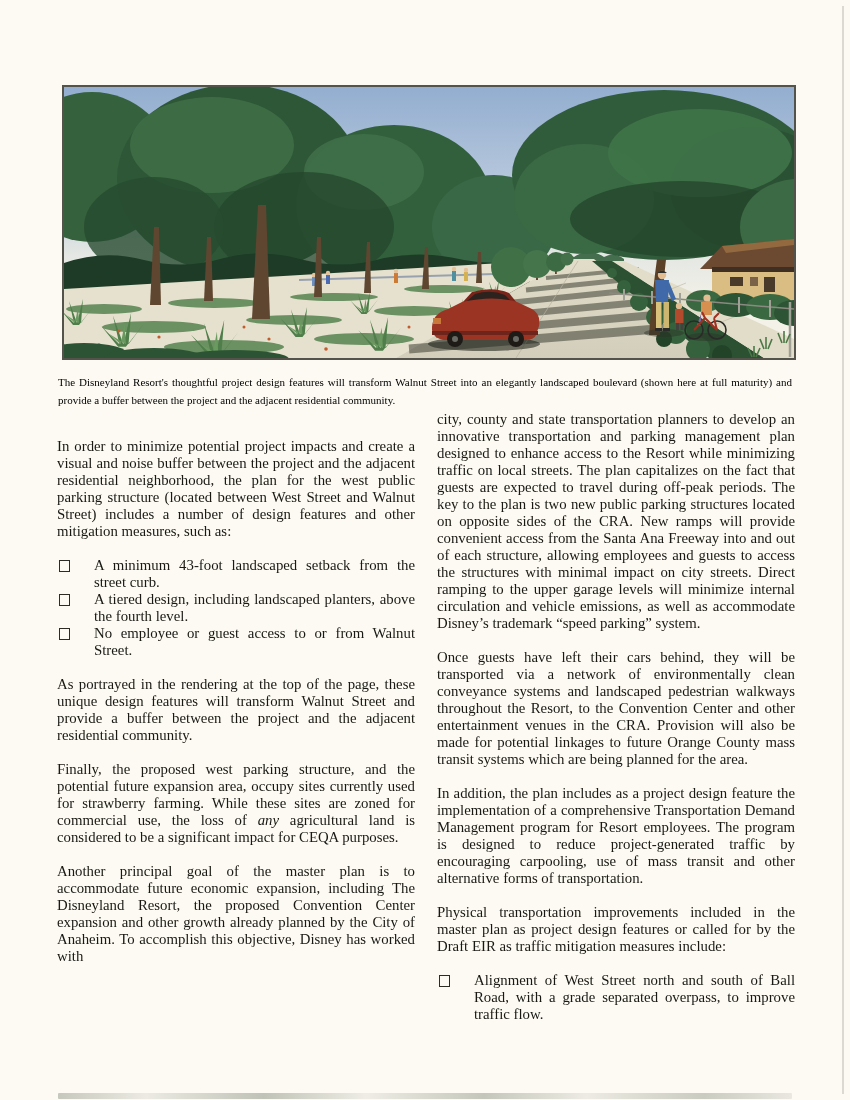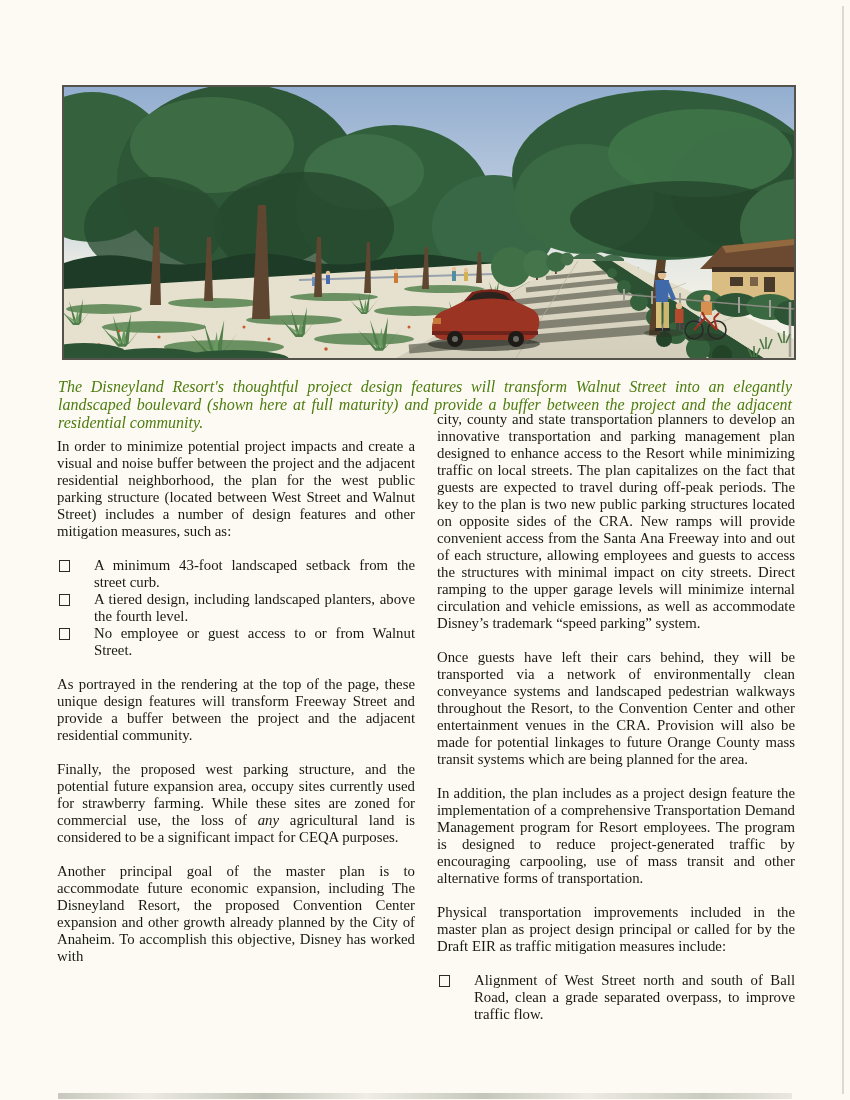--- a/index.html
+++ b/index.html
@@ -22,22 +22,22 @@
       rgba(120,126,110,.38) 88%, rgba(160,158,148,.20) 100%);
     border-radius:1px;
   }
   .illustration-frame{
     position:absolute;left:62px;top:85px;width:730px;height:271px;
     border:2px solid #53524b;background:#cfdce8;
   }
   .illustration-frame svg{display:block;}
   .caption{
     position:absolute;left:58px;top:362px;width:734px;
-    font-style:italic;font-size:16px;line-height:18px;
-    text-align:justify;color:#4d7c0f;
+    font-size:11px;line-height:18px;
+    text-align:justify;color:#000000;
   }
   .col{
     position:absolute;top:411px;width:358px;
     font-size:14.8px;line-height:17px;text-align:justify;
   }
   .col-left{left:57px;margin-top:27px;}
   .col-right{left:437px;}
   .col p{margin:0 0 17px 0;}
   .bullets{margin:0 0 17px 0;}
   .bullet-row{display:flex;margin:0;}
@@ -295,36 +295,36 @@
     <div class="bullet-row">
       <span class="bullet-marker"><span class="bullet-box"></span></span>
       <span class="bullet-text">A tiered design, including landscaped planters, above the fourth level.</span>
     </div>
     <div class="bullet-row">
       <span class="bullet-marker"><span class="bullet-box"></span></span>
       <span class="bullet-text">No employee or guest access to or from Walnut Street.</span>
     </div>
   </div>
 
-  <p>As portrayed in the rendering at the top of the page, these unique design features will transform Freeway Street and provide a buffer between the project and the adjacent residential community.</p>
+  <p>As portrayed in the rendering at the top of the page, these unique design features will transform Walnut Street and provide a buffer between the project and the adjacent residential community.</p>
 
   <p><span>Finally, the proposed west parking structure, and the potential future expansion area, occupy sites currently used for strawberry farming. While these sites are zoned for commercial use, the loss of </span><span class="em-i">any</span><span> agricultural land is considered to be a significant impact for CEQA purposes.</span></p>
 
 
   <p>Another principal goal of the master plan is to accommodate future economic expansion, including The Disneyland Resort, the proposed Convention Center expansion and other growth already planned by the City of Anaheim. To accomplish this objective, Disney has worked with</p>
 </div>
 
 <div class="col col-right">
   <p>city, county and state transportation planners to develop an innovative transportation and parking management plan designed to enhance access to the Resort while minimizing traffic on local streets. The plan capitalizes on the fact that guests are expected to travel during off-peak periods. The key to the plan is two new public parking structures located on opposite sides of the CRA. New ramps will provide convenient access from the Santa Ana Freeway into and out of each structure, allowing employees and guests to access the structures with minimal impact on city streets. Direct ramping to the upper garage levels will minimize internal circulation and vehicle emissions, as well as accommodate Disney’s trademark “speed parking” system.</p>
   <p>Once guests have left their cars behind, they will be transported via a network of environmentally clean conveyance systems and landscaped pedestrian walkways throughout the Resort, to the Convention Center and other entertainment venues in the CRA. Provision will also be made for potential linkages to future Orange County mass transit systems which are being planned for the area.</p>
   <p>In addition, the plan includes as a project design feature the implementation of a comprehensive Transportation Demand Management program for Resort employees. The program is designed to reduce project-generated traffic by encouraging carpooling, use of mass transit and other alternative forms of transportation.</p>
-  <p>Physical transportation improvements included in the master plan as project design principal or called for by the Draft EIR as traffic mitigation measures include:</p>
+  <p>Physical transportation improvements included in the master plan as project design features or called for by the Draft EIR as traffic mitigation measures include:</p>
 
   <div class="bullets">
     <div class="bullet-row">
       <span class="bullet-marker"><span class="bullet-box"></span></span>
-      <span class="bullet-text">Alignment of West Street north and south of Ball Road, clean a grade separated overpass, to improve traffic flow.</span>
+      <span class="bullet-text">Alignment of West Street north and south of Ball Road, with a grade separated overpass, to improve traffic flow.</span>
     </div>
   </div>
 </div>
 
 <div class="scan-edge-right"></div>
 <div class="scan-edge-bottom"></div>
 
 </body></html>

